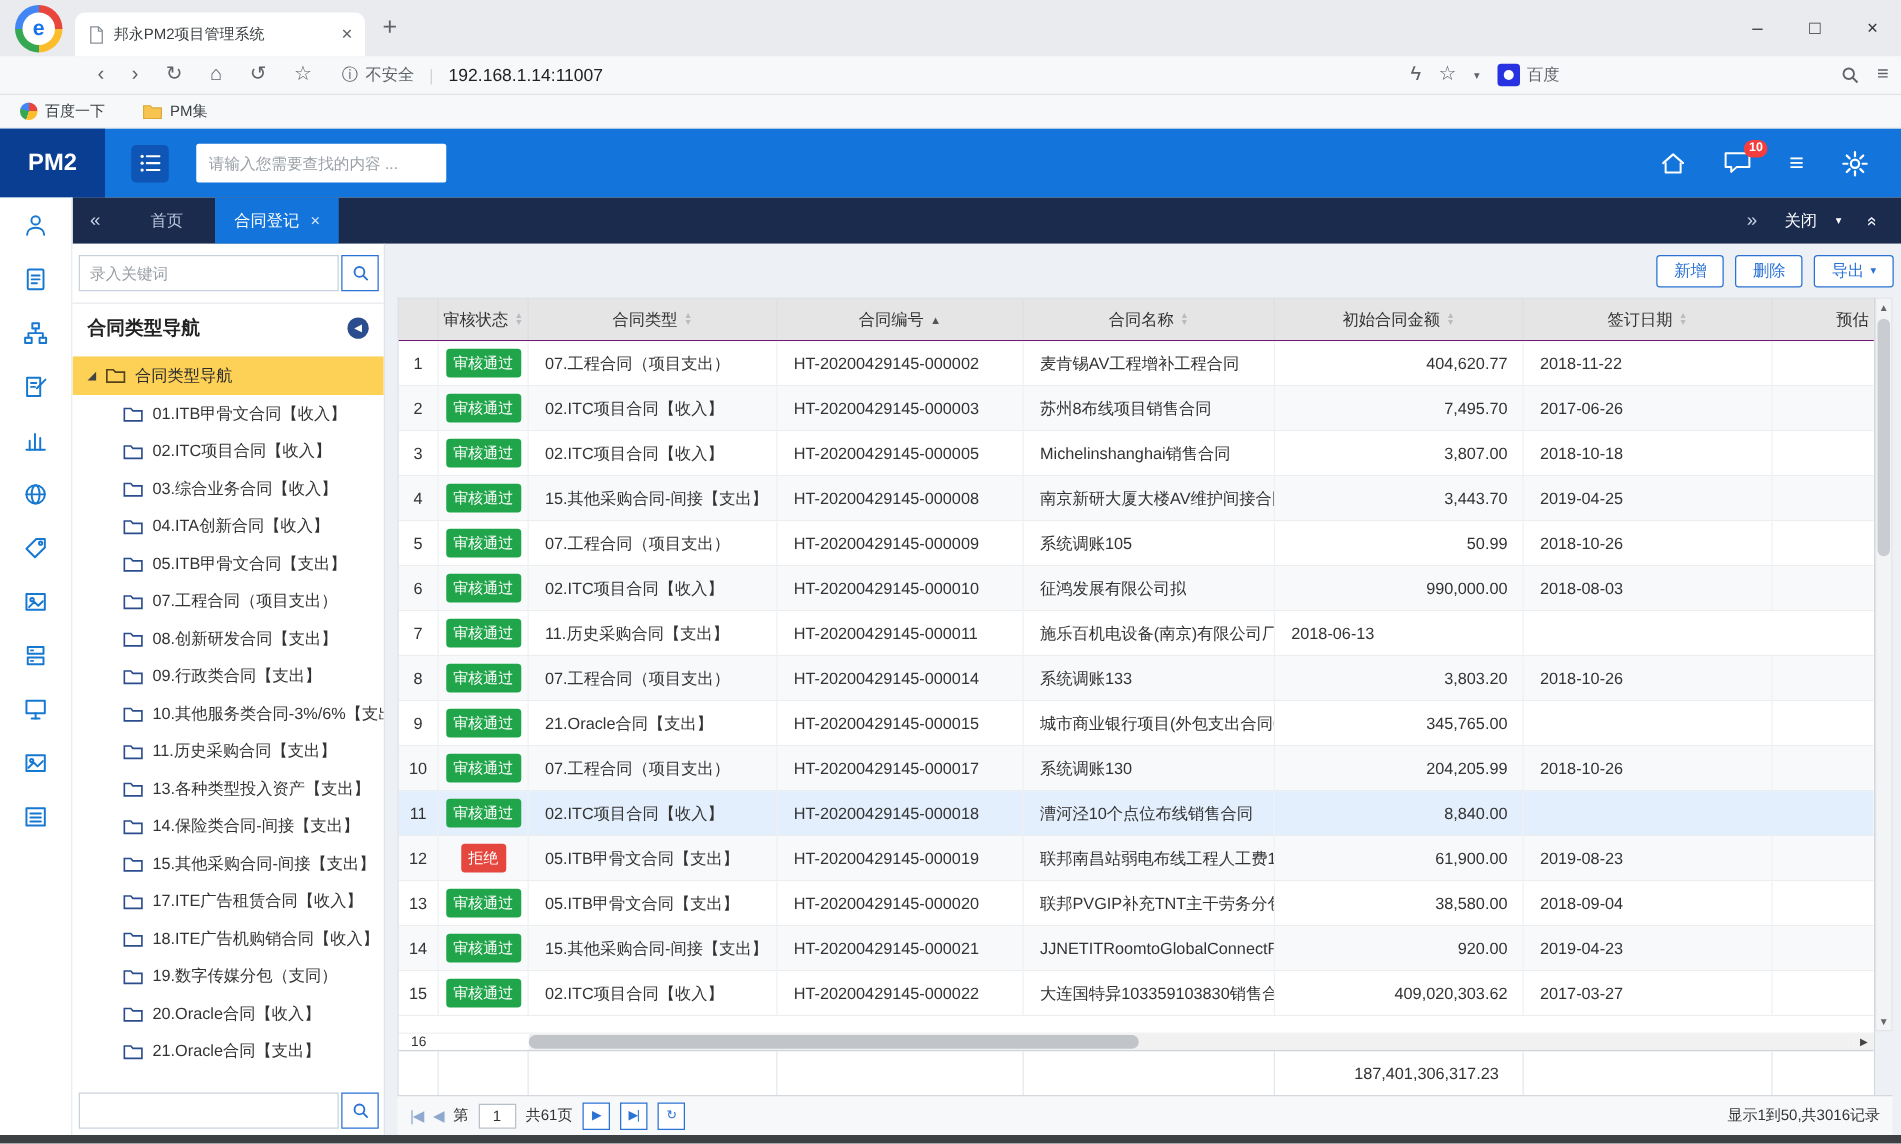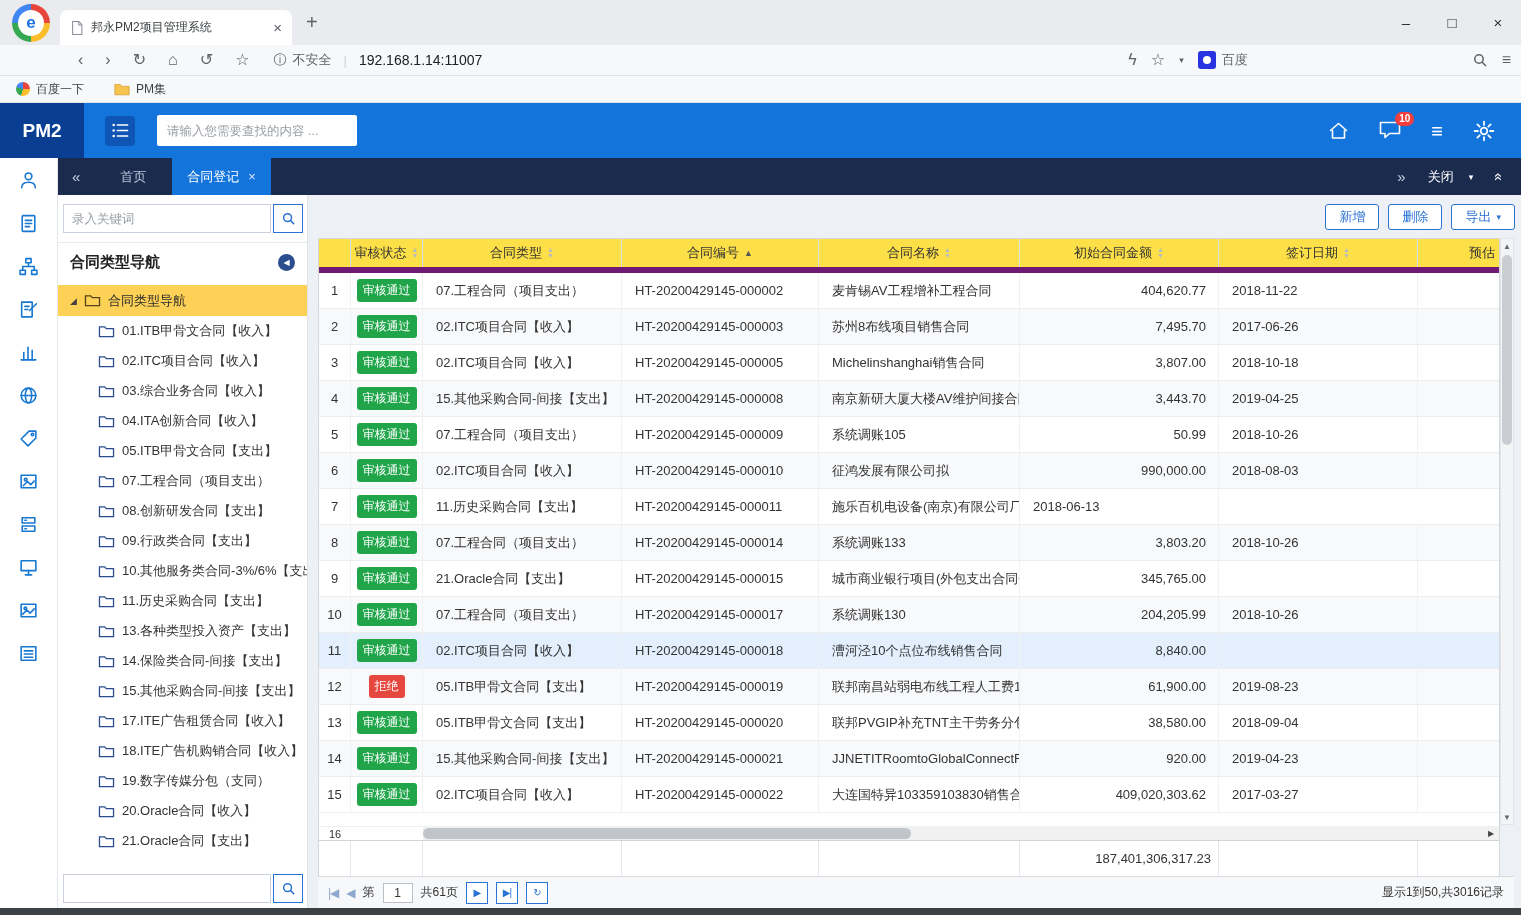--- a/index.html
+++ b/index.html
@@ -84,21 +84,21 @@
   .lp-bottom-search{position:absolute;bottom:5px;left:5px;right:4px;display:flex;}
 
   
   .main{position:absolute;top:195px;left:308px;right:0;bottom:7px;background:#edf0f4;}
   .actionbar{height:43px;display:flex;align-items:center;justify-content:flex-end;gap:9px;padding-right:6px;}
   .abtn{height:26px;padding:0 13px;background:#fff;border:1px solid #2a72d4;color:#2a72d4;border-radius:3px;font-size:13px;display:flex;align-items:center;gap:5px;font-family:inherit;}
   .abtn .caret{font-size:9px;}
 
   .tablebox{position:absolute;top:43px;left:10px;right:21px;bottom:32px;background:#fff;border:1px solid #d3d8dd;}
   .gridcols{display:grid;grid-template-columns:32px 72px 199px 197px 201px 199px 199px 1fr;}
-  .grid-head{height:34px;background:#fde047;border-bottom:6px solid #701a75;}
+  .grid-head{height:34px;background:#e5e5e5;border-bottom:1px solid #701a75;}
   .hcell{display:flex;align-items:center;justify-content:center;gap:5px;font-size:13px;color:#333;border-right:1px solid #dcdfe3;overflow:hidden;white-space:nowrap;}
   .hcell:last-child{border-right:none;}
   .sorts{display:flex;flex-direction:column;font-size:7px;line-height:6px;color:#b7bcc2;}
   .sorts::before{content:"▲";}
   .sorts::after{content:"▼";}
   .sortasc{font-size:9px;color:#555;}
 
   .grid-body{height:553px;overflow:hidden;background:#fff;}
   .trow{height:36px;border-bottom:1px solid #ecedef;background:#fff;}
   .trow.alt{background:#f8f9fb;}
@@ -116,21 +116,21 @@
   .hband{height:14px;display:flex;background:#fff;border-top:1px solid #f0f1f3;}
   .hband-num{width:32px;display:flex;align-items:center;justify-content:center;font-size:11px;color:#333;}
   .hband-gap{width:72px;}
   .htrack{flex:1;background:#f1f1f1;position:relative;}
   .hthumb{position:absolute;left:0;top:1px;bottom:1px;width:46%;background:#c1c5ca;border-radius:6px;}
   .harrow{width:16px;background:#f1f1f1;display:flex;align-items:center;justify-content:center;font-size:8px;color:#444;}
 
   .summary{height:36px;background:#fff;border-top:1px solid #cfd4d9;}
   .scell{display:flex;align-items:center;border-right:1px solid #e4e7ea;font-size:13px;color:#333;}
   .scell:last-child{border-right:none;}
-  .s-amount{justify-content:flex-end;padding-right:7px;text-align:right;}
+  .s-amount{justify-content:flex-end;padding-right:19px;text-align:right;}
 
   .pager{position:absolute;left:10px;right:7px;bottom:0;height:32px;background:#f7f8fa;border-top:1px solid #d5d9dd;display:flex;align-items:center;padding:0 10px;gap:8px;font-size:12px;color:#333;}
   .pg-nav{color:#8ea8cf;font-size:12px;letter-spacing:-1px;}
   .pg-box{width:22px;height:22px;border:1px solid #2a72d4;background:#fff;color:#2a72d4;display:flex;align-items:center;justify-content:center;font-size:10px;letter-spacing:-1px;}
   .pg-input{width:30px;height:20px;border:1px solid #b9c0c8;text-align:center;font-size:12px;color:#333;outline:none;font-family:inherit;}
   .pg-spacer{flex:1;}
   .pg-info{font-size:12px;color:#333;}
 
   .vscroll{position:absolute;top:43px;right:7px;width:14px;height:587px;background:#f3f4f6;border:1px solid #e2e4e8;display:flex;flex-direction:column;align-items:center;}
   .vs-arrow{height:14px;display:flex;align-items:center;justify-content:center;font-size:8px;color:#666;}

